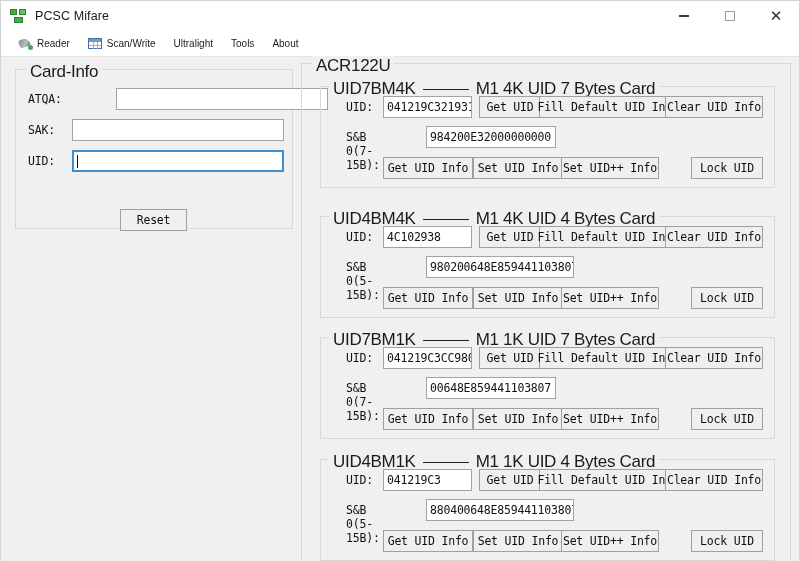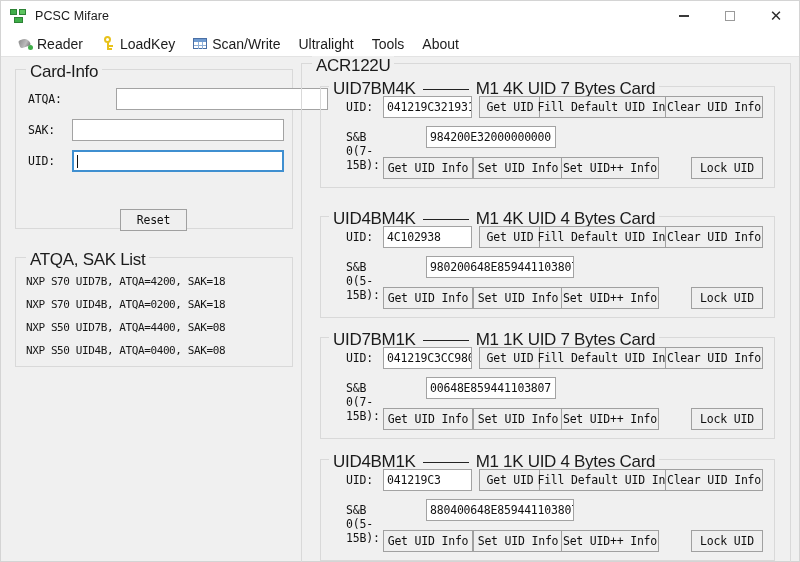--- a/index.html
+++ b/index.html
@@ -73,21 +73,21 @@
     display: flex;
     align-items: center;
     padding-left: 8px;
     border-bottom: 1px solid #e3e3e3;
   }
   .menu-item {
     display: flex;
     align-items: center;
     height: 22px;
     padding: 0 9px;
-    font-size: 14px;
+    font-size: 10px;
     color: #1c1c1c;
     cursor: default;
   }
   .menu-icon { width: 15px; height: 15px; margin-right: 4px; position: relative; flex: 0 0 15px;}
 
   
   .ic-reader .body {
     position:absolute; left:1px; top:3px; width:11px; height:8px;
     background: linear-gradient(135deg,#8b8b8b 0%, #bcbcbc 60%, #6e6e6e 100%);
     border-radius: 2px 6px 2px 2px; transform: rotate(-18deg);
@@ -253,29 +253,20 @@
     </div>
   </div>
 
   <div id="menubar">
     <div class="menu-item">
       <span class="menu-icon ic-reader">
           <i class="body"></i>
           <i class="dot"></i>
         </span>
       <span>Reader</span>
-    </div>
-    <div class="menu-item">
-      <span class="menu-icon ic-key">
-          <i class="ring"></i>
-          <i class="shaft"></i>
-          <i class="tooth"></i>
-          <i class="tooth2"></i>
-        </span>
-      <span>LoadKey</span>
     </div>
     <div class="menu-item">
       <span class="menu-icon ic-grid">
           <i class="frame"></i>
           <i class="hdr"></i>
           <i class="v1"></i>
           <i class="v2"></i>
           <i class="h1"></i>
         </span>
       <span>Scan/Write</span>
@@ -310,27 +301,20 @@
         <span class="fld-label" style="width:44px;">UID:</span>
         <span class="txtbox focused" style="width:212px;">
             <span class="caret"></span>
           </span>
       </div>
 
 
       <div class="btn" style="position:absolute; left:104px; top:139px; width:67px;">Reset</div>
     </div>
 
-    <div class="groupbox" id="sak-list">
-      <div class="gb-legend">ATQA, SAK List</div>
-      <div class="list-line" style="top:17px;">NXP S70 UID7B, ATQA=4200, SAK=18</div>
-      <div class="list-line" style="top:40px;">NXP S70 UID4B, ATQA=0200, SAK=18</div>
-      <div class="list-line" style="top:63px;">NXP S50 UID7B, ATQA=4400, SAK=08</div>
-      <div class="list-line" style="top:86px;">NXP S50 UID4B, ATQA=0400, SAK=08</div>
-    </div>
 
     <div class="groupbox" id="acr">
       <div class="gb-legend">ACR122U</div>
 
       <div class="card-group" style="top:22px;">
         <div class="gb-legend" style="left:8px;">
           <span>UID7BM4K</span><span class="dash"></span><span>M1 4K UID 7 Bytes Card</span>
         </div>
         <div class="cg-row1">
           <span class="fld-label" style="position:absolute; left:25px; top:4px;">UID:</span>

